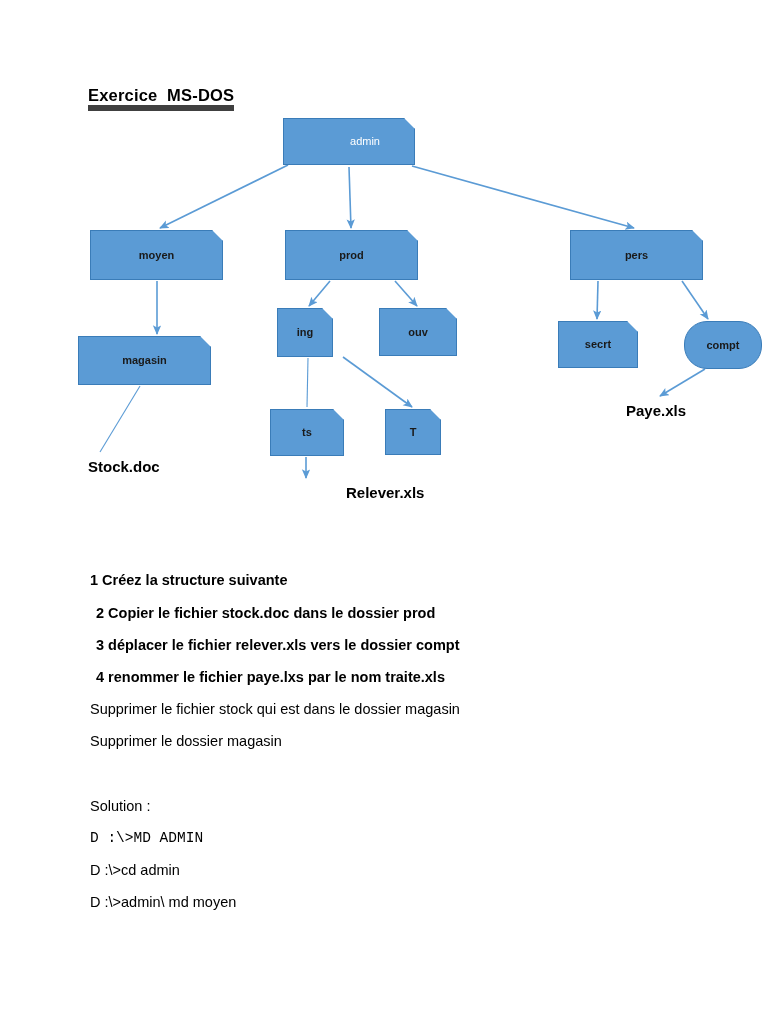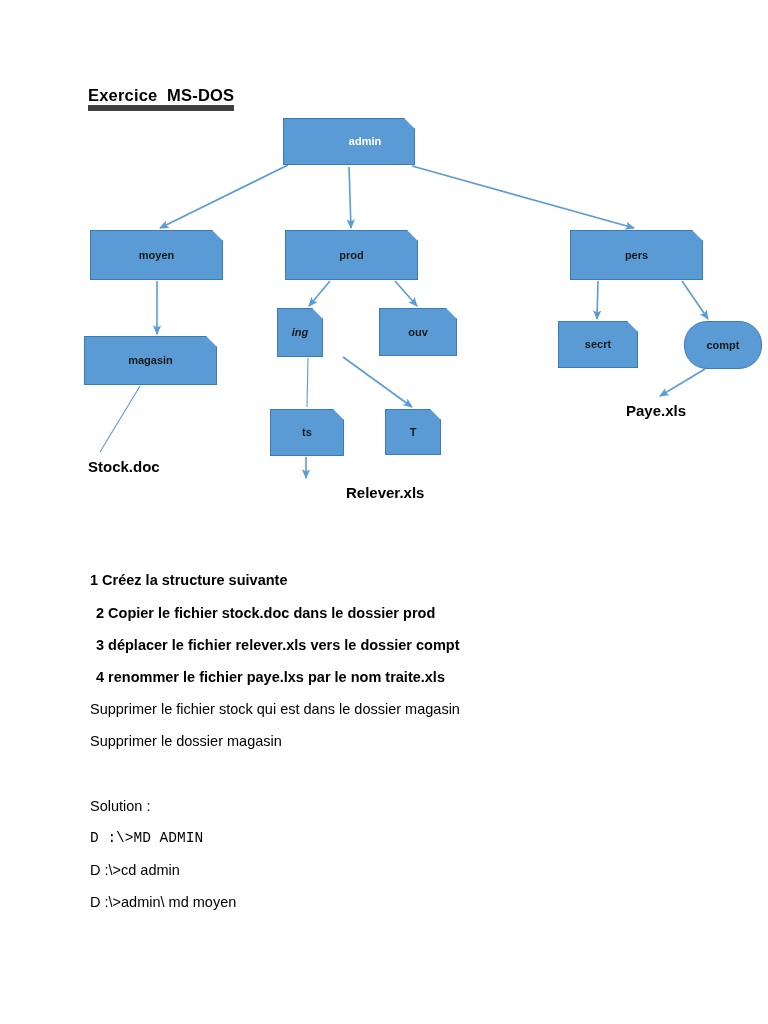--- a/index.html
+++ b/index.html
@@ -58,21 +58,21 @@
     align-items: center;
     justify-content: center;
     font-size: 11px;
     font-weight: bold;
     color: #1a1a1a;
     
     clip-path: polygon(0 0, calc(100% - 11px) 0, 100% 11px, 100% 100%, 0 100%);
   }
   .node.white-text {
     color: #ffffff;
-    font-weight: bold;
+    font-weight: normal;
     padding-left: 32px;
   }
   .node .node-label {
     pointer-events: none;
     line-height: 1;
   }
   .file-label {
     position: absolute;
     font-size: 15px;
     font-weight: bold;
@@ -127,24 +127,24 @@
         </div>
         <div class="node" style="left: 90px; top: 230px; width: 133px; height: 50px;">
           <span class="node-label">moyen</span>
         </div>
         <div class="node" style="left: 285px; top: 230px; width: 133px; height: 50px;">
           <span class="node-label">prod</span>
         </div>
         <div class="node" style="left: 570px; top: 230px; width: 133px; height: 50px;">
           <span class="node-label">pers</span>
         </div>
-        <div class="node" style="left: 84px; top: 336px; width: 133px; height: 49px;">
+        <div class="node" style="left: 78px; top: 336px; width: 133px; height: 49px;">
           <span class="node-label">magasin</span>
         </div>
-        <div class="node" style="left: 277px; top: 308px; width: 46px; height: 49px; font-style: italic;">
+        <div class="node" style="left: 277px; top: 308px; width: 56px; height: 49px;">
           <span class="node-label">ing</span>
         </div>
         <div class="node" style="left: 379px; top: 308px; width: 78px; height: 48px;">
           <span class="node-label">ouv</span>
         </div>
         <div class="node" style="left: 558px; top: 321px; width: 80px; height: 47px;">
           <span class="node-label">secrt</span>
         </div>
         <div class="node" style="left: 684px; top: 321px; width: 78px; height: 48px; border-radius: 23px;">
           <span class="node-label">compt</span>

